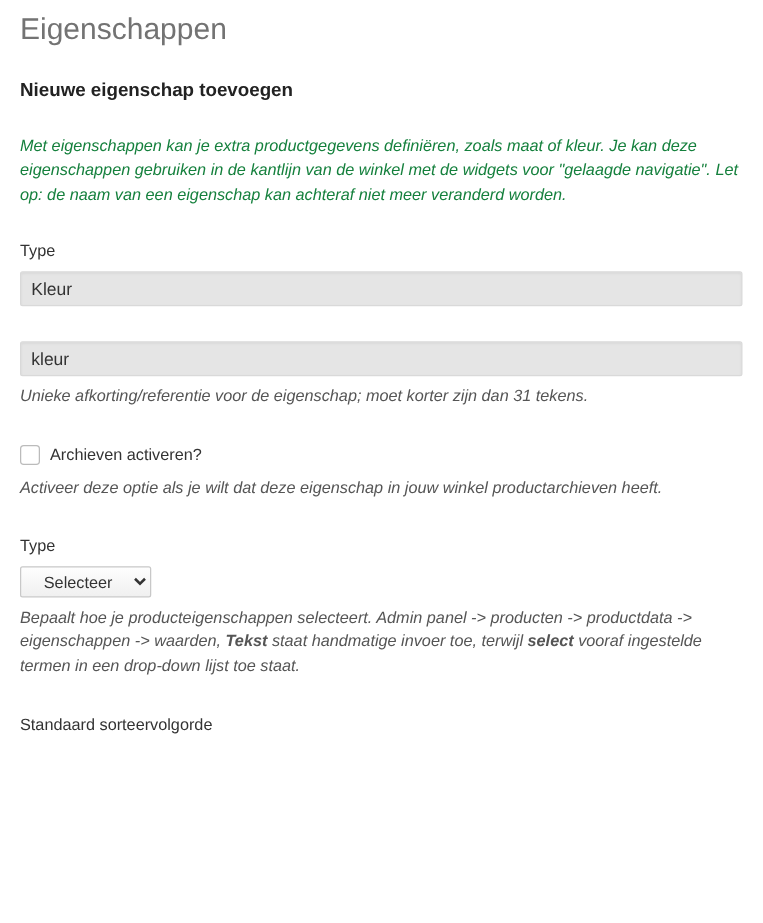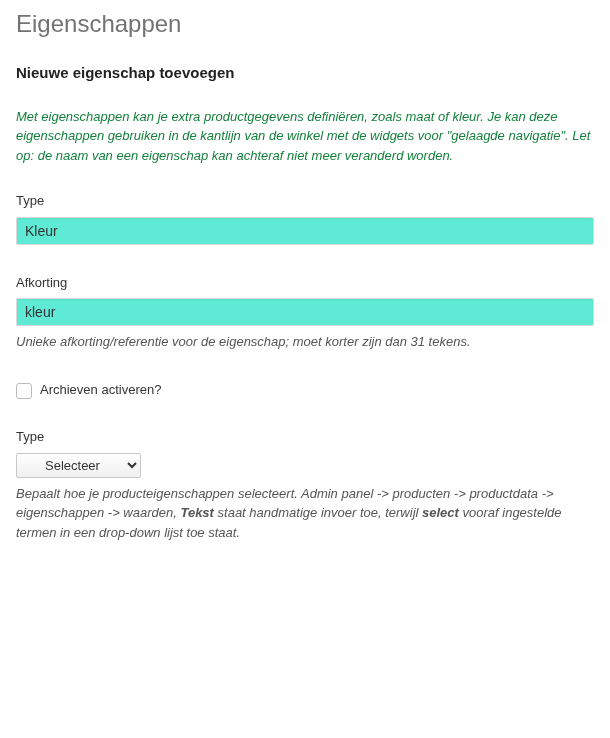--- a/index.html
+++ b/index.html
@@ -41,52 +41,52 @@
       color: #333;
       margin-bottom: 6px;
       font-size: 13px;
     }
     .text-input {
       width: 100%;
       padding: 5px 8px;
       font-size: 14px;
       border: 1px solid #d9d9d9;
       border-radius: 2px;
-      background: #5eead4;
+      background: #e5e5e5;
       color: #333;
       box-shadow: inset 0 1px 2px rgba(0,0,0,0.06);
     }
     .help-text {
       font-style: italic;
       color: #555;
       margin-top: 6px;
       font-size: 13px;
     }
     .checkbox-row {
       display: flex;
-      align-items: flex-end;
+      align-items: center;
       gap: 8px;
       margin-bottom: 6px;
     }
     .checkbox {
       width: 16px;
       height: 16px;
       border: 1px solid #bbb;
       border-radius: 3px;
       background: #fff;
       cursor: pointer;
       appearance: none;
       -webkit-appearance: none;
     }
     .checkbox-label {
       color: #333;
       font-size: 13px;
     }
     .select {
-      padding: 3px 24px;
+      padding: 3px 14px;
       font-size: 13px;
       border: 1px solid #c8c8c8;
       border-radius: 2px;
       background: linear-gradient(#fefefe, #f0f0f0);
       color: #333;
       cursor: pointer;
     }
     .help-text strong {
       font-weight: 700;
       font-style: italic;
@@ -100,36 +100,37 @@
 <h2 class="section-title">Nieuwe eigenschap toevoegen</h2>
 
 <p class="intro">Met eigenschappen kan je extra productgegevens definiëren, zoals maat of kleur. Je kan deze eigenschappen gebruiken in de kantlijn van de winkel met de widgets voor "gelaagde navigatie". Let op: de naam van een eigenschap kan achteraf niet meer veranderd worden.</p>
 
 <div class="field-block">
   <label class="field-label">Type</label>
   <input type="text" class="text-input" value="Kleur" style="">
 </div>
 
 <div class="field-block">
-  <label class="field-label">Afkorting</label>
   <input type="text" class="text-input" value="kleur" style="">
   <p class="help-text">Unieke afkorting/referentie voor de eigenschap; moet korter zijn dan 31 tekens.</p>
 </div>
 
 <div class="field-block">
   <div class="checkbox-row">
     <input type="checkbox" class="checkbox" style="">
     <span class="checkbox-label">Archieven activeren?</span>
   </div>
+  <p class="help-text">Activeer deze optie als je wilt dat deze eigenschap in jouw winkel productarchieven heeft.</p>
 </div>
 
 <div class="field-block">
   <label class="field-label">Type</label>
   <select class="select">
     <option>Selecteer</option>
   </select>
   <p class="help-text">
     <span>Bepaalt hoe je producteigenschappen selecteert. Admin panel -&gt; producten -&gt; productdata -&gt; eigenschappen -&gt; waarden, </span><strong>Tekst</strong><span> staat handmatige invoer toe, terwijl </span><strong>select</strong><span> vooraf ingestelde termen in een drop-down lijst toe staat.</span>
   </p>
 </div>
 
 <div class="field-block">
+  <label class="field-label">Standaard sorteervolgorde</label>
 </div>
 
 </body></html>

